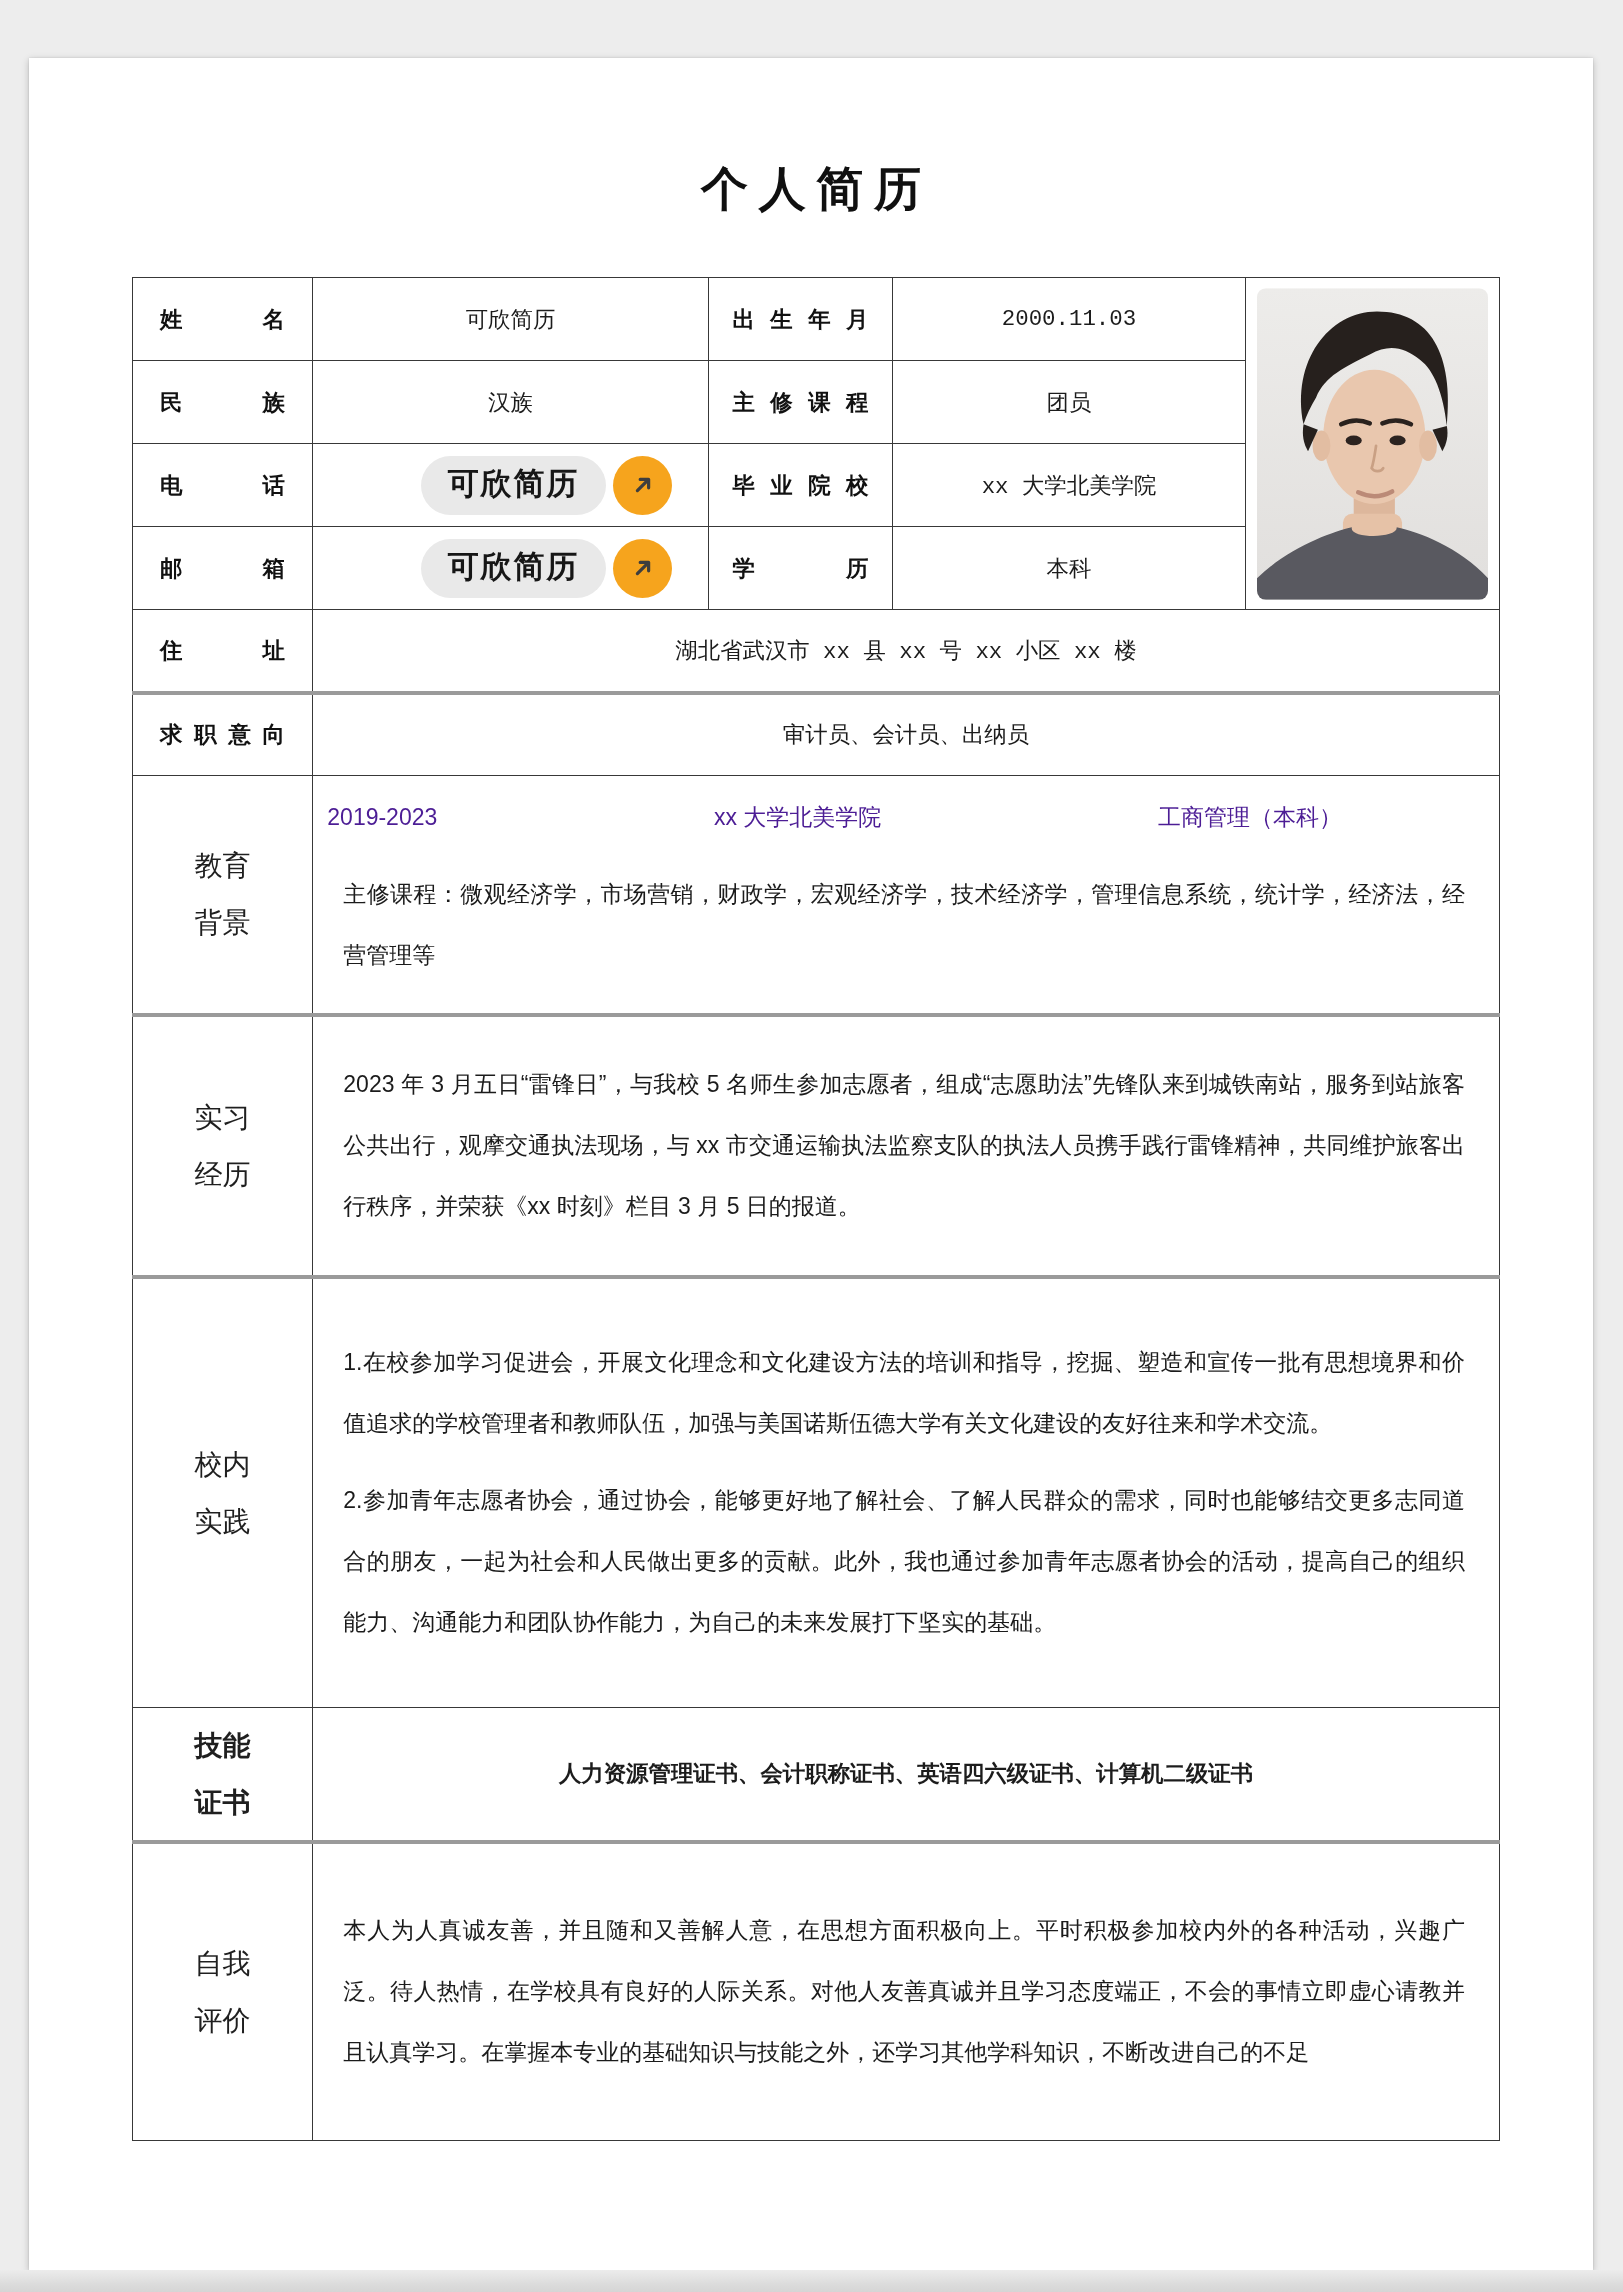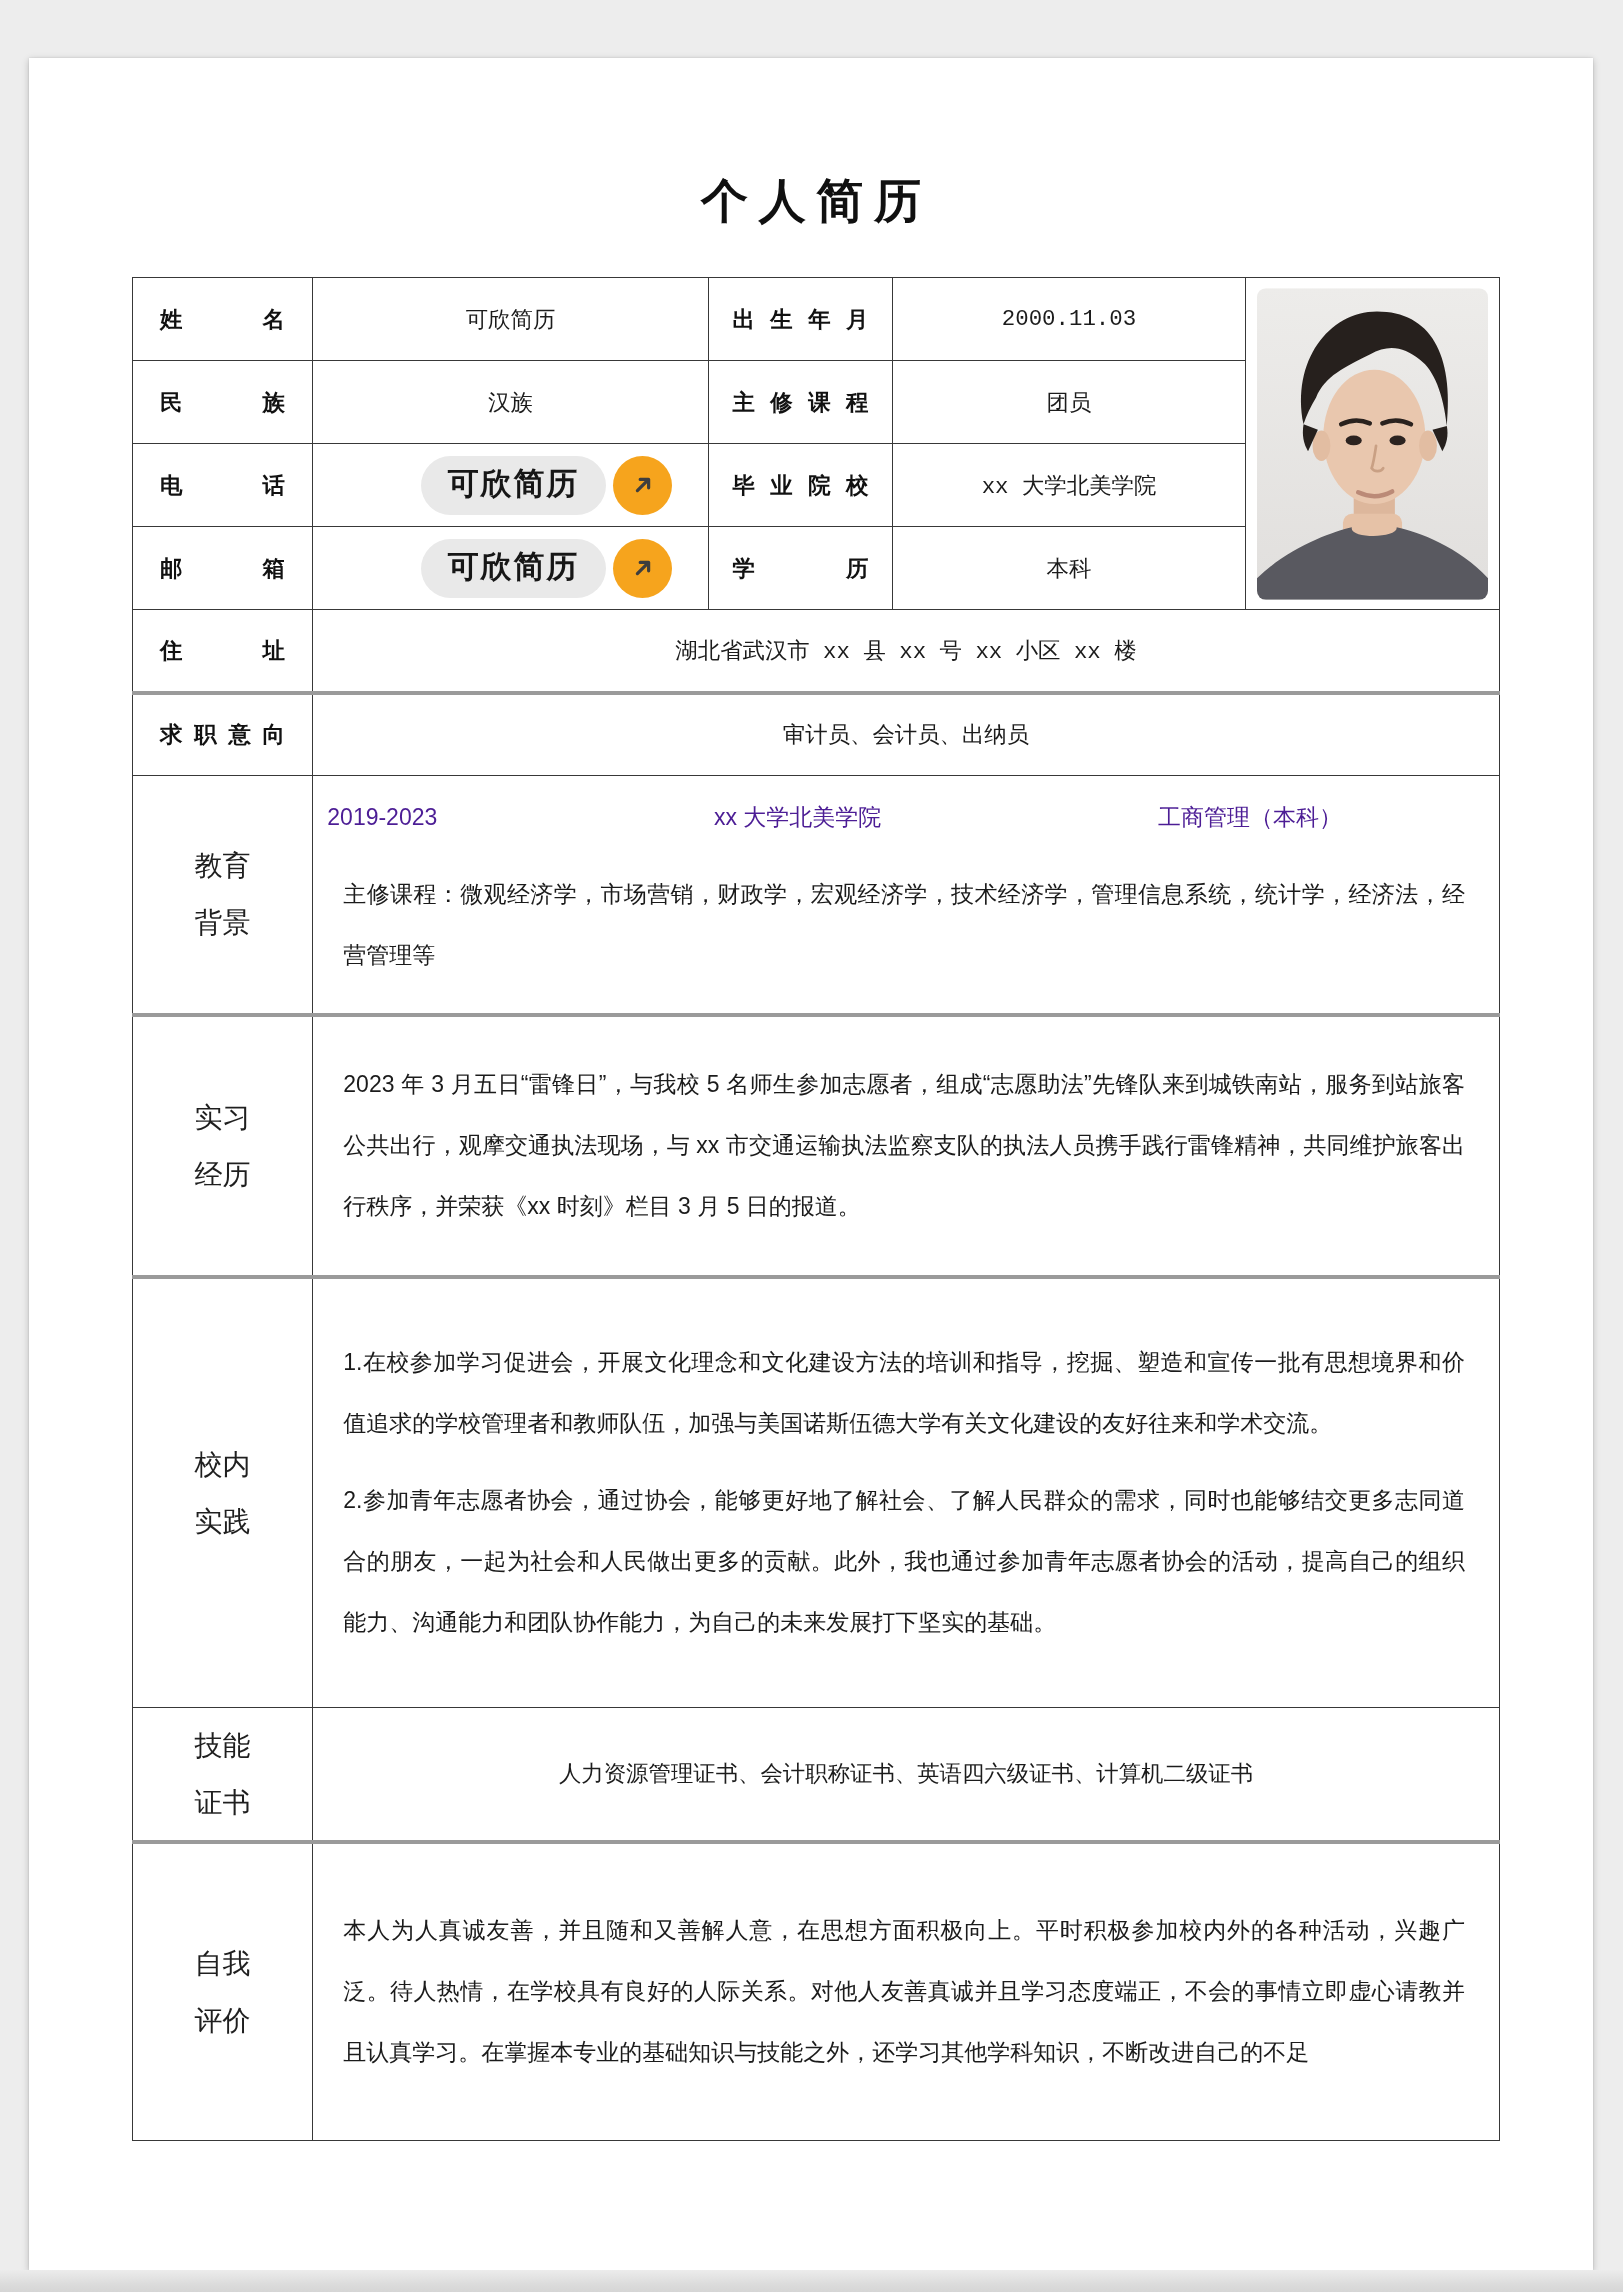--- a/index.html
+++ b/index.html
@@ -15,42 +15,42 @@
     position:absolute;left:29px;top:58px;
     width:1564px;height:2212px;
     background:#ffffff;
     box-shadow:0 1.8px 7.2px rgba(0,0,0,.22), 0 0 1.8px rgba(0,0,0,.12);
   }
   .bottom-strip{
     position:absolute;left:0;bottom:0;width:100%;height:23px;
     background:linear-gradient(180deg,#ececec 0%,#dcdcdc 60%,#d4d4d4 100%);
   }
   .doc-title{
-    position:absolute;top:112px;left:0;width:100%;
+    position:absolute;top:100px;left:0;width:100%;
     text-align:center;
     font-family:"Liberation Serif","DejaVu Serif",serif;
     font-size:47px;font-weight:bold;color:#101010;
     letter-spacing:10.7px;padding-left:10.7px;box-sizing:border-box;
   }
   table.resume{
     position:absolute;left:103px;top:219px;
     width:1361px;
     border-collapse:collapse;table-layout:fixed;
   }
   td{
     border:1.8px solid #383838;
     padding:0;vertical-align:middle;
     overflow:hidden;
   }
   tr.sep td{border-bottom:4.5px solid #9a9a9a;}
   .r93{height:83px;font-family:Liberation Mono, monospace;}
   .h267{height:239px;}
   .h292{height:262px;}
   .h481{height:431px;}
-  .h150{height:134px;}
+  .h150{height:134px;font-weight:bold;}
   .h334{height:299px;}
 
   .label-inner{
     width:125px;margin:0 auto;
     font-weight:bold;font-size:22.4px;color:#111;
     text-align:justify;text-align-last:justify;
   }
   .rlabel-inner{
     width:136px;margin:12px auto;
     font-weight:bold;font-size:22.4px;color:#111;

